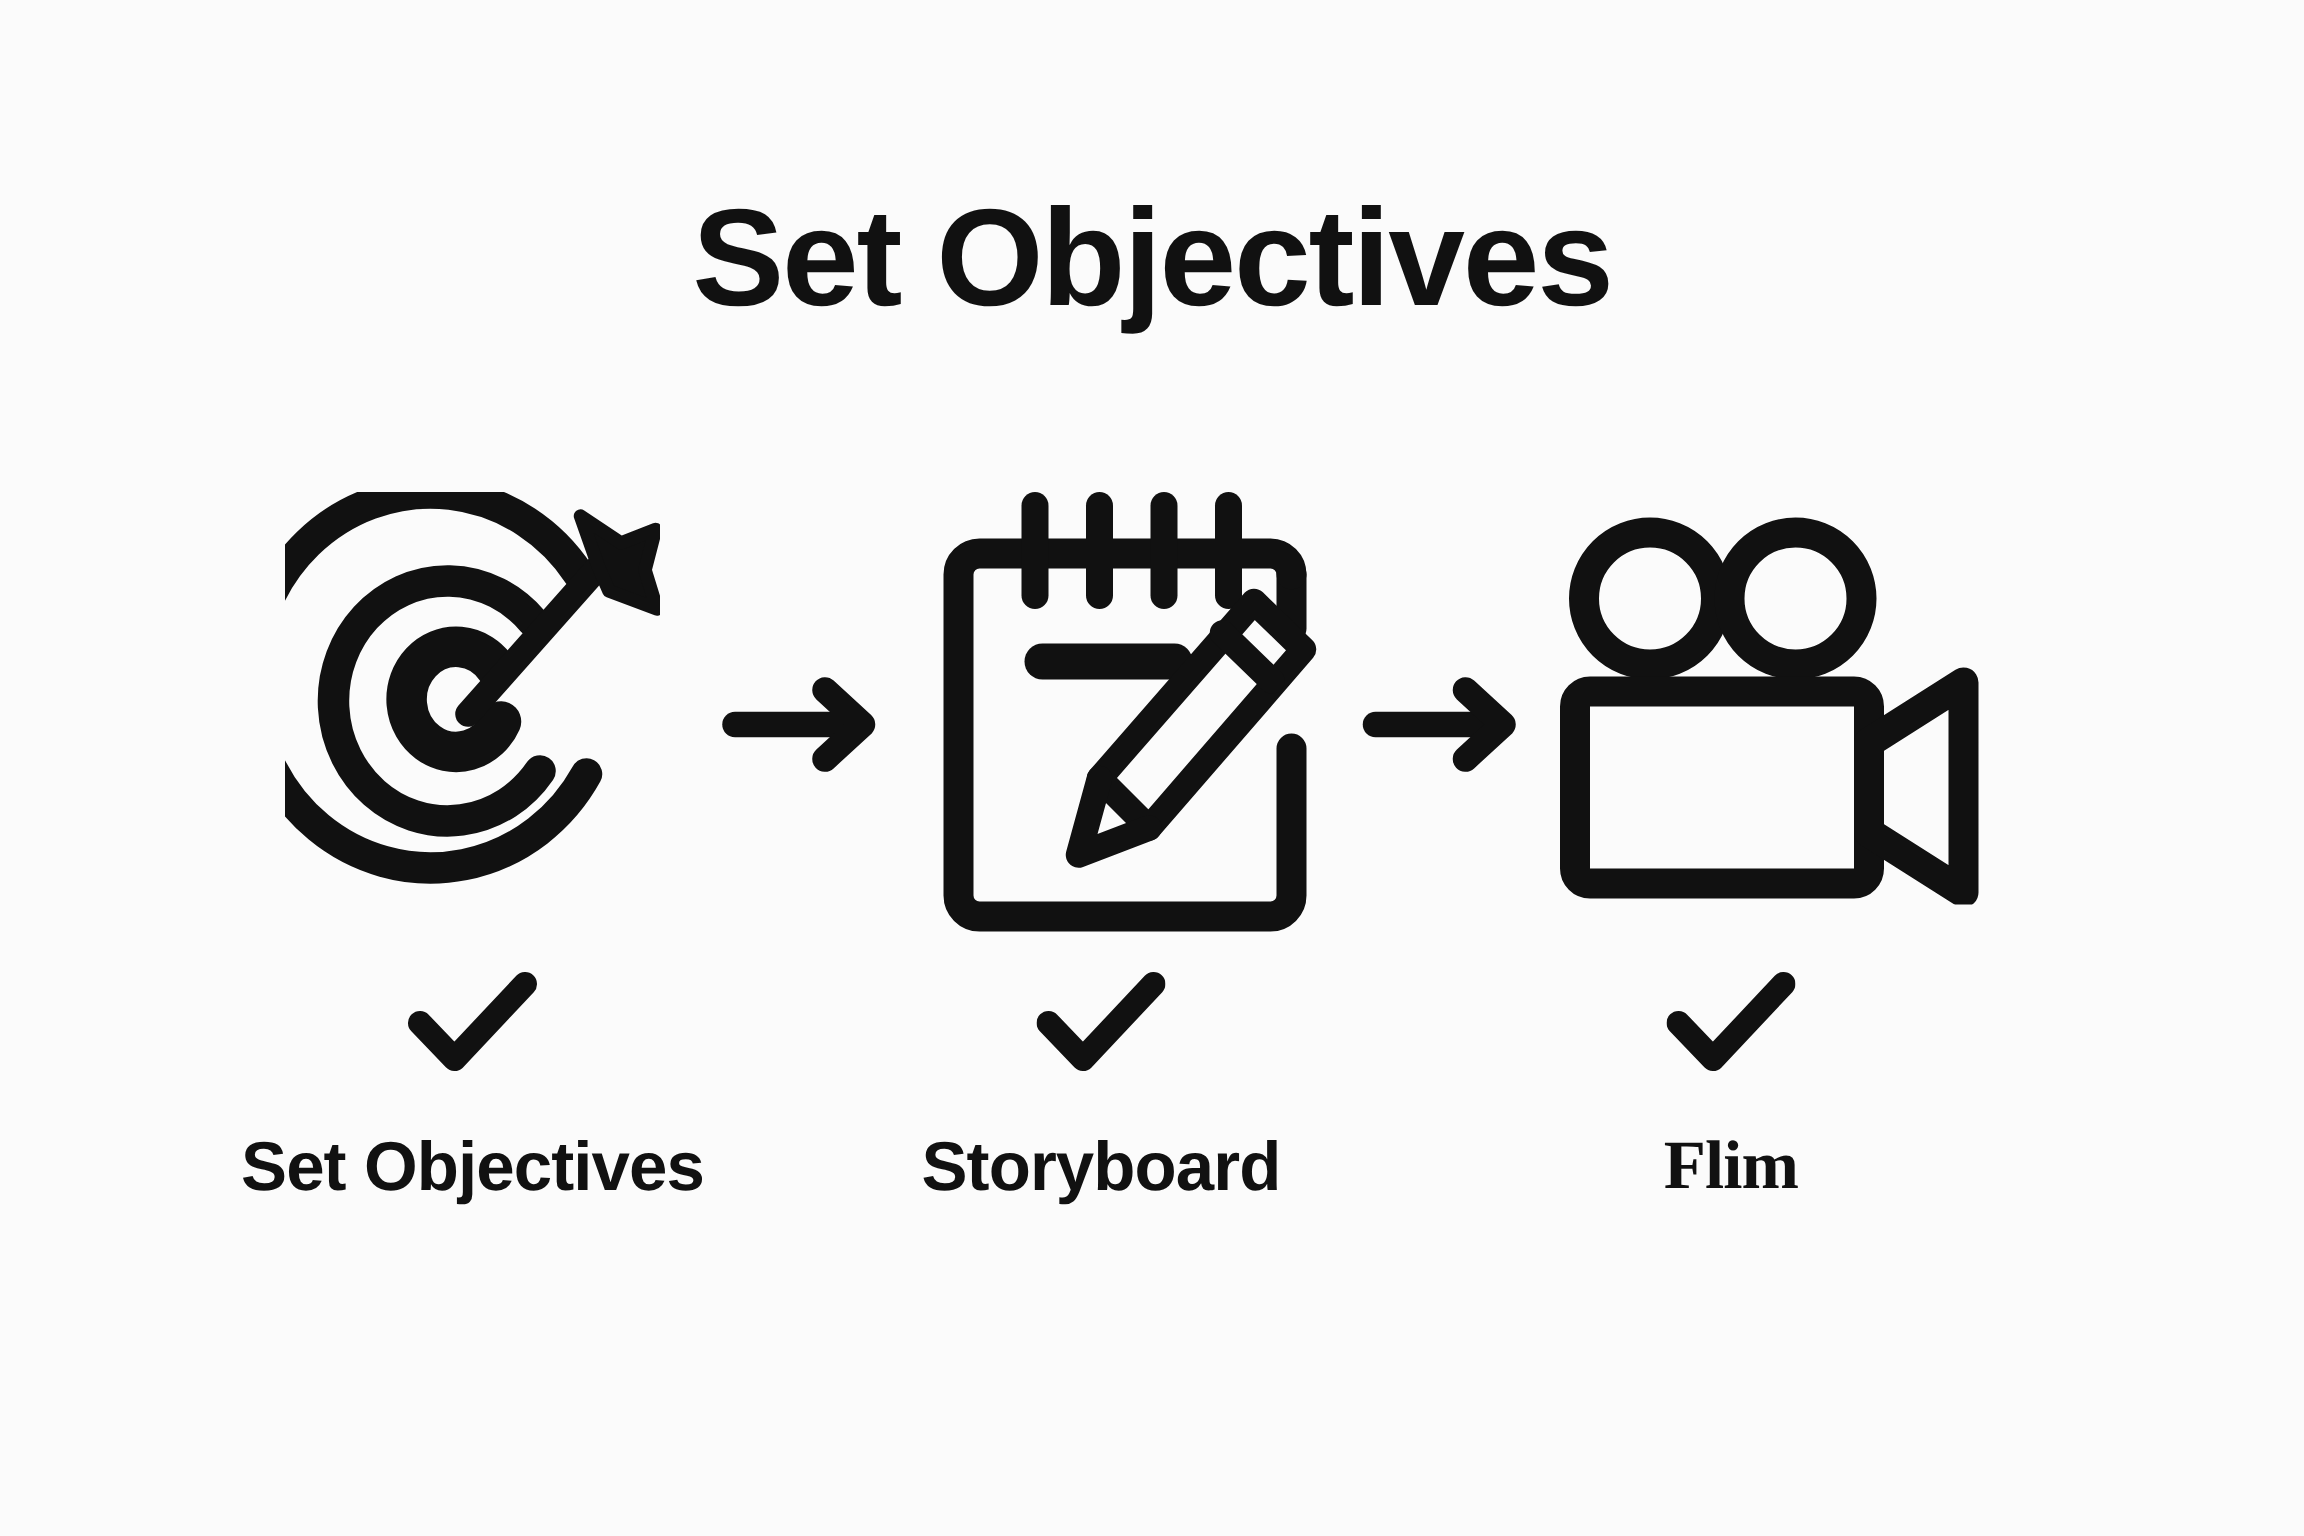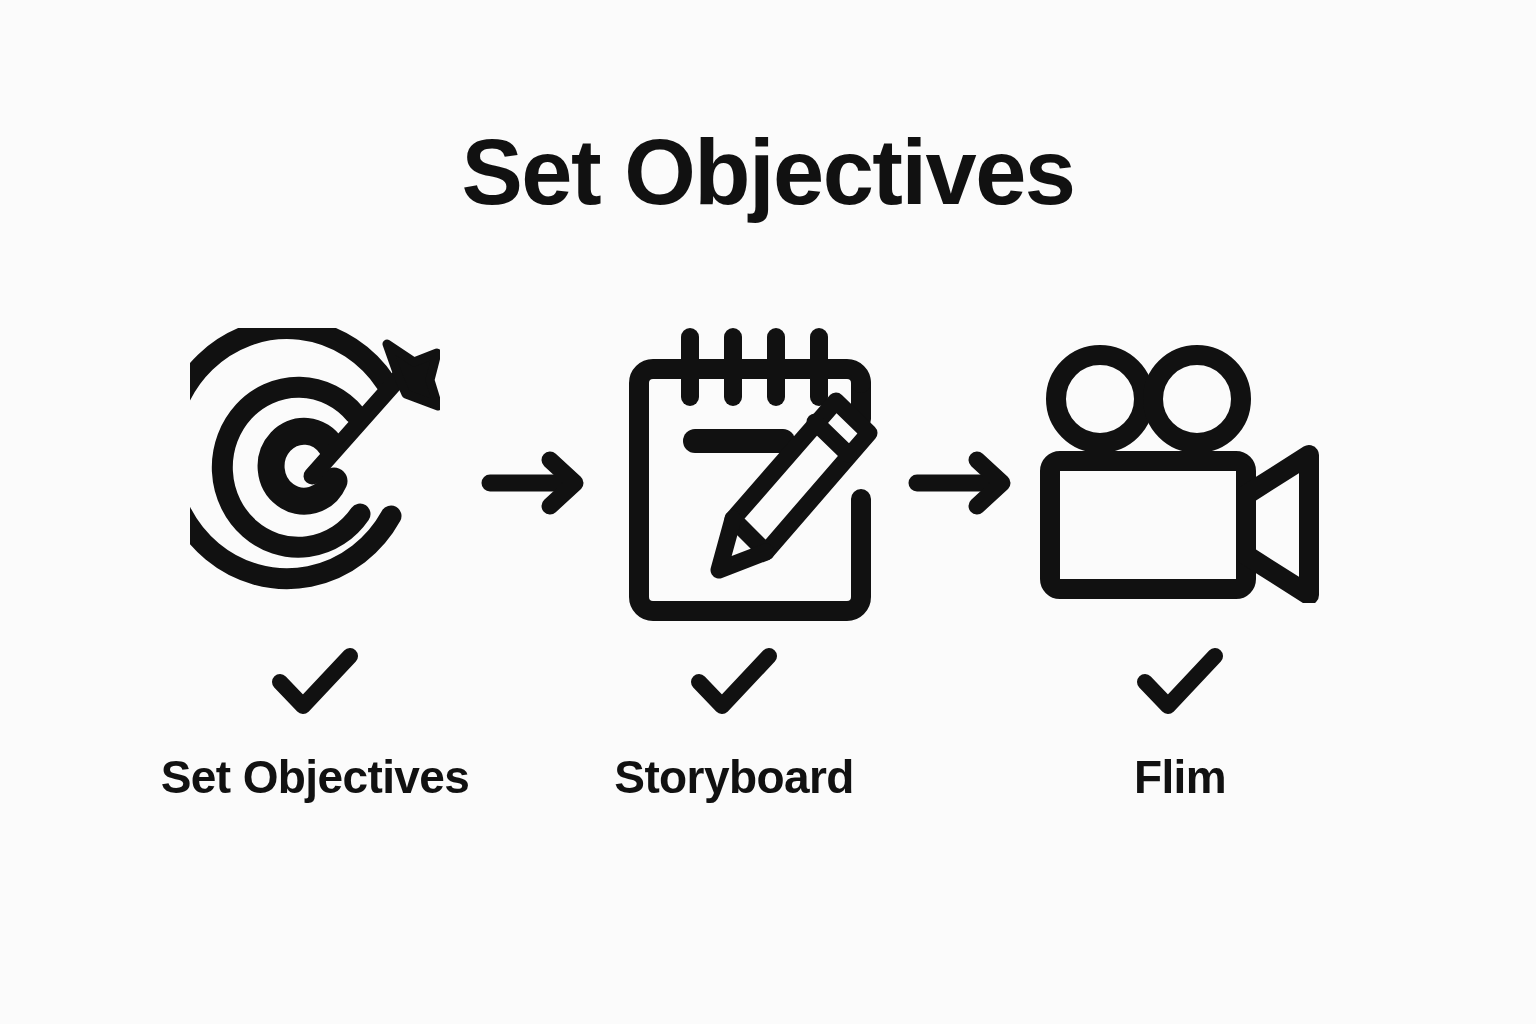--- a/index.html
+++ b/index.html
@@ -90,21 +90,21 @@
     height: 200px;
   }
   .label-group {
     position: absolute;
     top: 0;
     width: 460px;
     text-align: center;
   }
   #label-group-1 { left: 85px; }
   #label-group-2 { left: 504px; }
-  #label-group-3 { left: 950px; }
+  #label-group-3 { left: 924px; font-family: Liberation Serif, serif; }
 
   .check-mark {
     display: block;
     margin: 0 auto 36px auto;
     width: 86px;
     height: 70px;
   }
   .check-mark svg { display: block; }
 
   .step-label {

